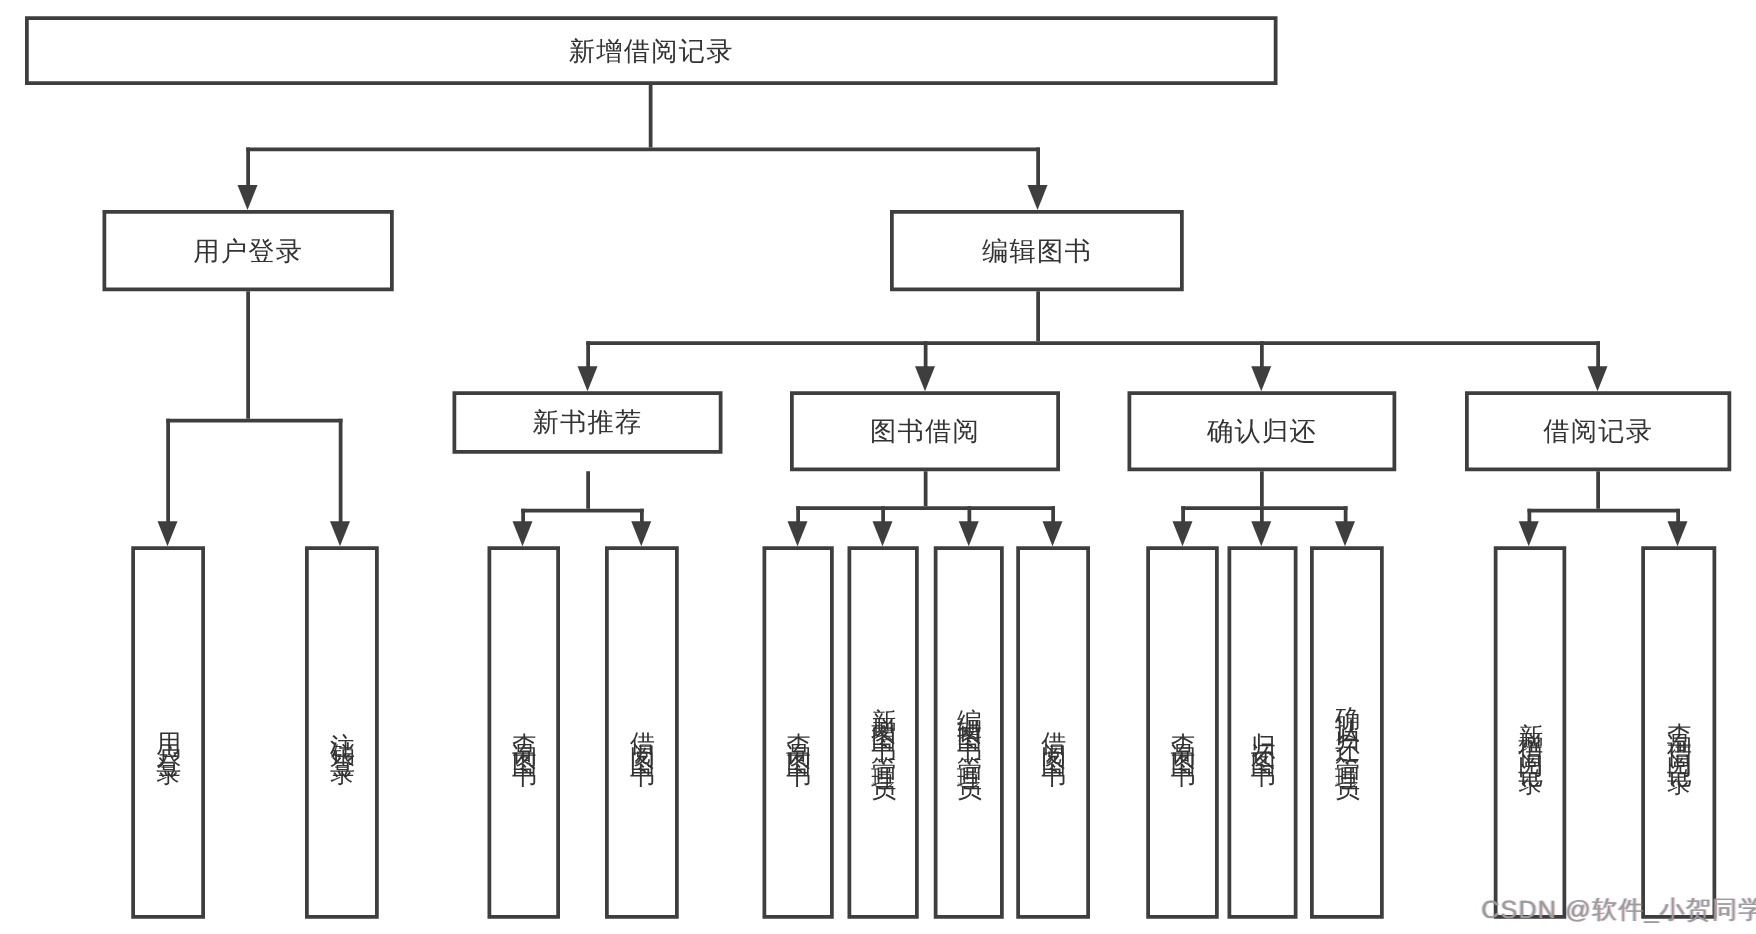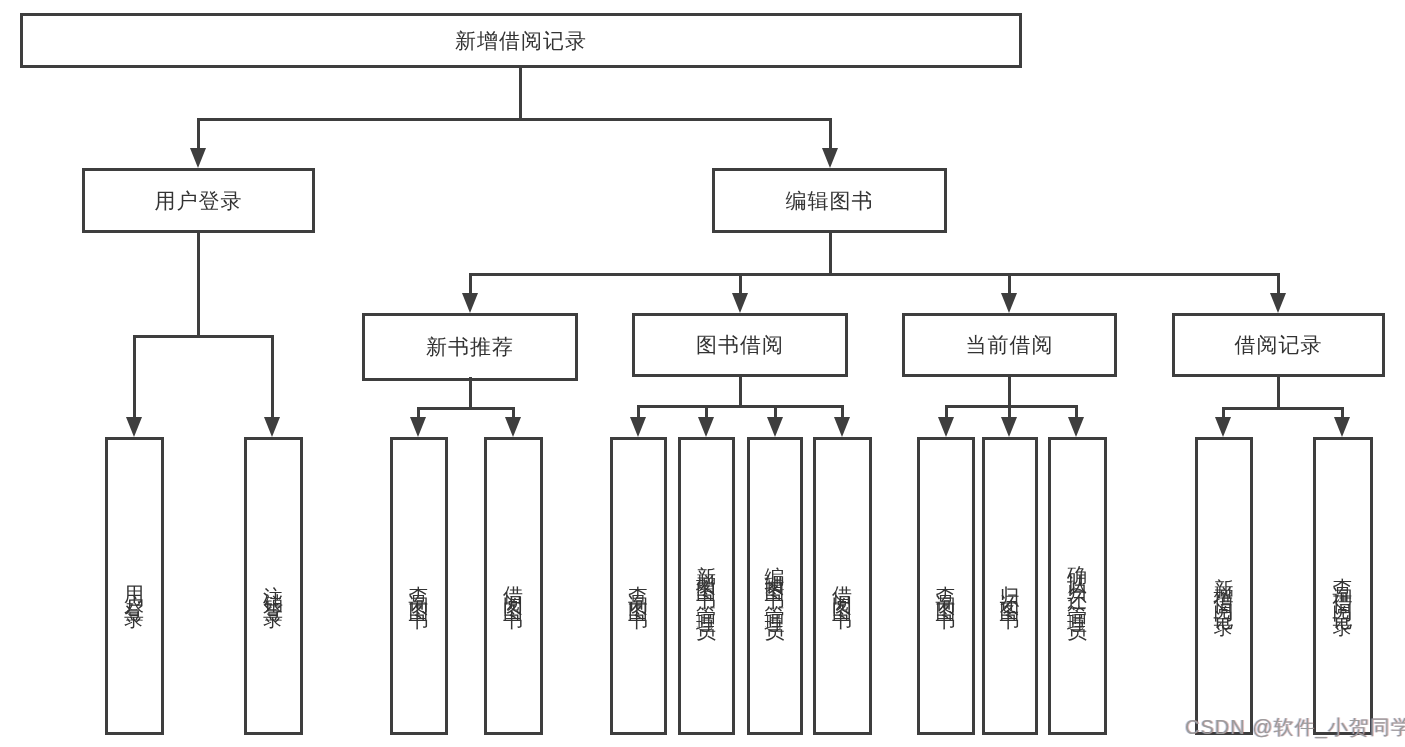--- a/index.html
+++ b/index.html
@@ -88,28 +88,28 @@
   <div class="hline" style="left:469px; top:273px; width:811px;"></div>
   <div class="vline" style="left:469px; top:273px; height:22px;"></div>
   <div class="ahead" style="left:462px; top:293px;"></div>
   <div class="vline" style="left:739px; top:273px; height:22px;"></div>
   <div class="ahead" style="left:732px; top:293px;"></div>
   <div class="vline" style="left:1008px; top:273px; height:22px;"></div>
   <div class="ahead" style="left:1001px; top:293px;"></div>
   <div class="vline" style="left:1277px; top:273px; height:22px;"></div>
   <div class="ahead" style="left:1270px; top:293px;"></div>
 
-  <div class="node" style="left:362px; top:313px; width:216px; height:68px;">
+  <div class="node" style="left:362px; top:313px; width:216px; height:50px;">
     <span>新书推荐</span>
   </div>
   <div class="node" style="left:632px; top:313px; width:216px; height:64px;">
     <span>图书借阅</span>
   </div>
   <div class="node" style="left:902px; top:313px; width:215px; height:64px;">
-    <span>当前借阅</span>
+    <span>确认归还</span>
   </div>
   <div class="node" style="left:1172px; top:313px; width:213px; height:64px;">
     <span>借阅记录</span>
   </div>
 
   <div class="vline" style="left:469px; top:377px; height:30px;"></div>
   <div class="hline" style="left:417px; top:407px; width:98px;"></div>
   <div class="vline" style="left:417px; top:407px; height:15px;"></div>
   <div class="ahead" style="left:410px; top:417px;"></div>
   <div class="vline" style="left:512px; top:407px; height:15px;"></div>

